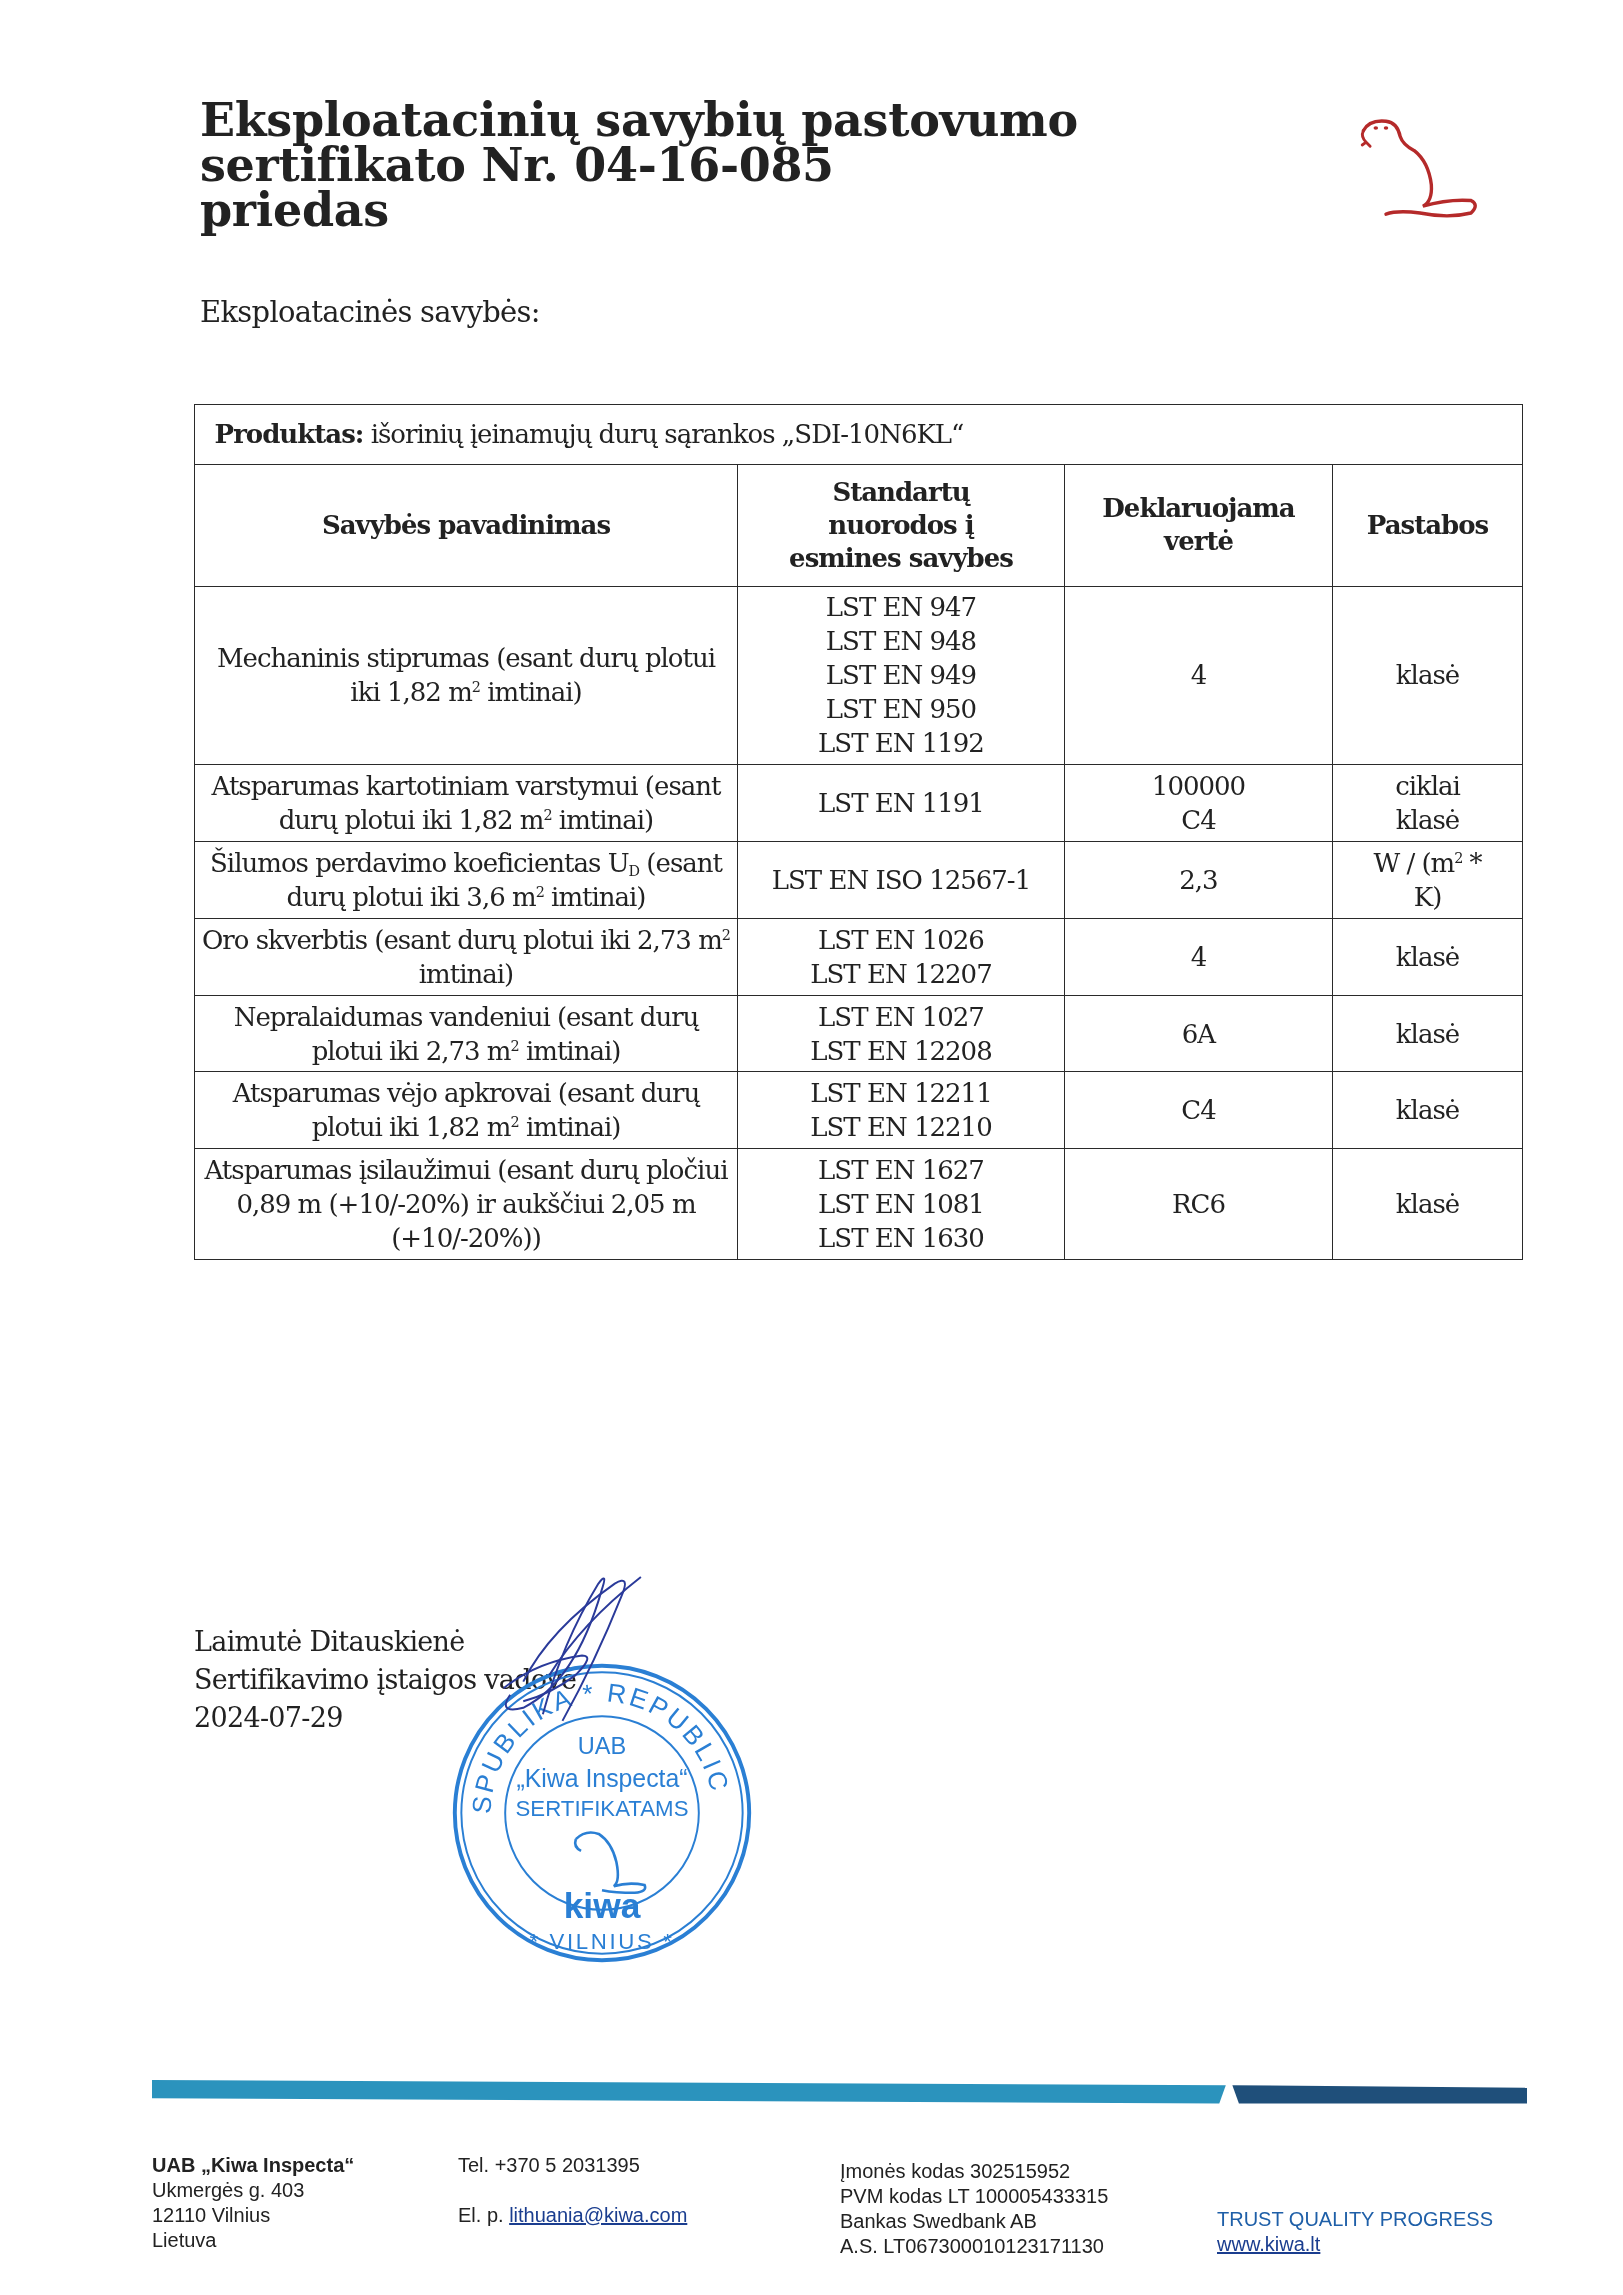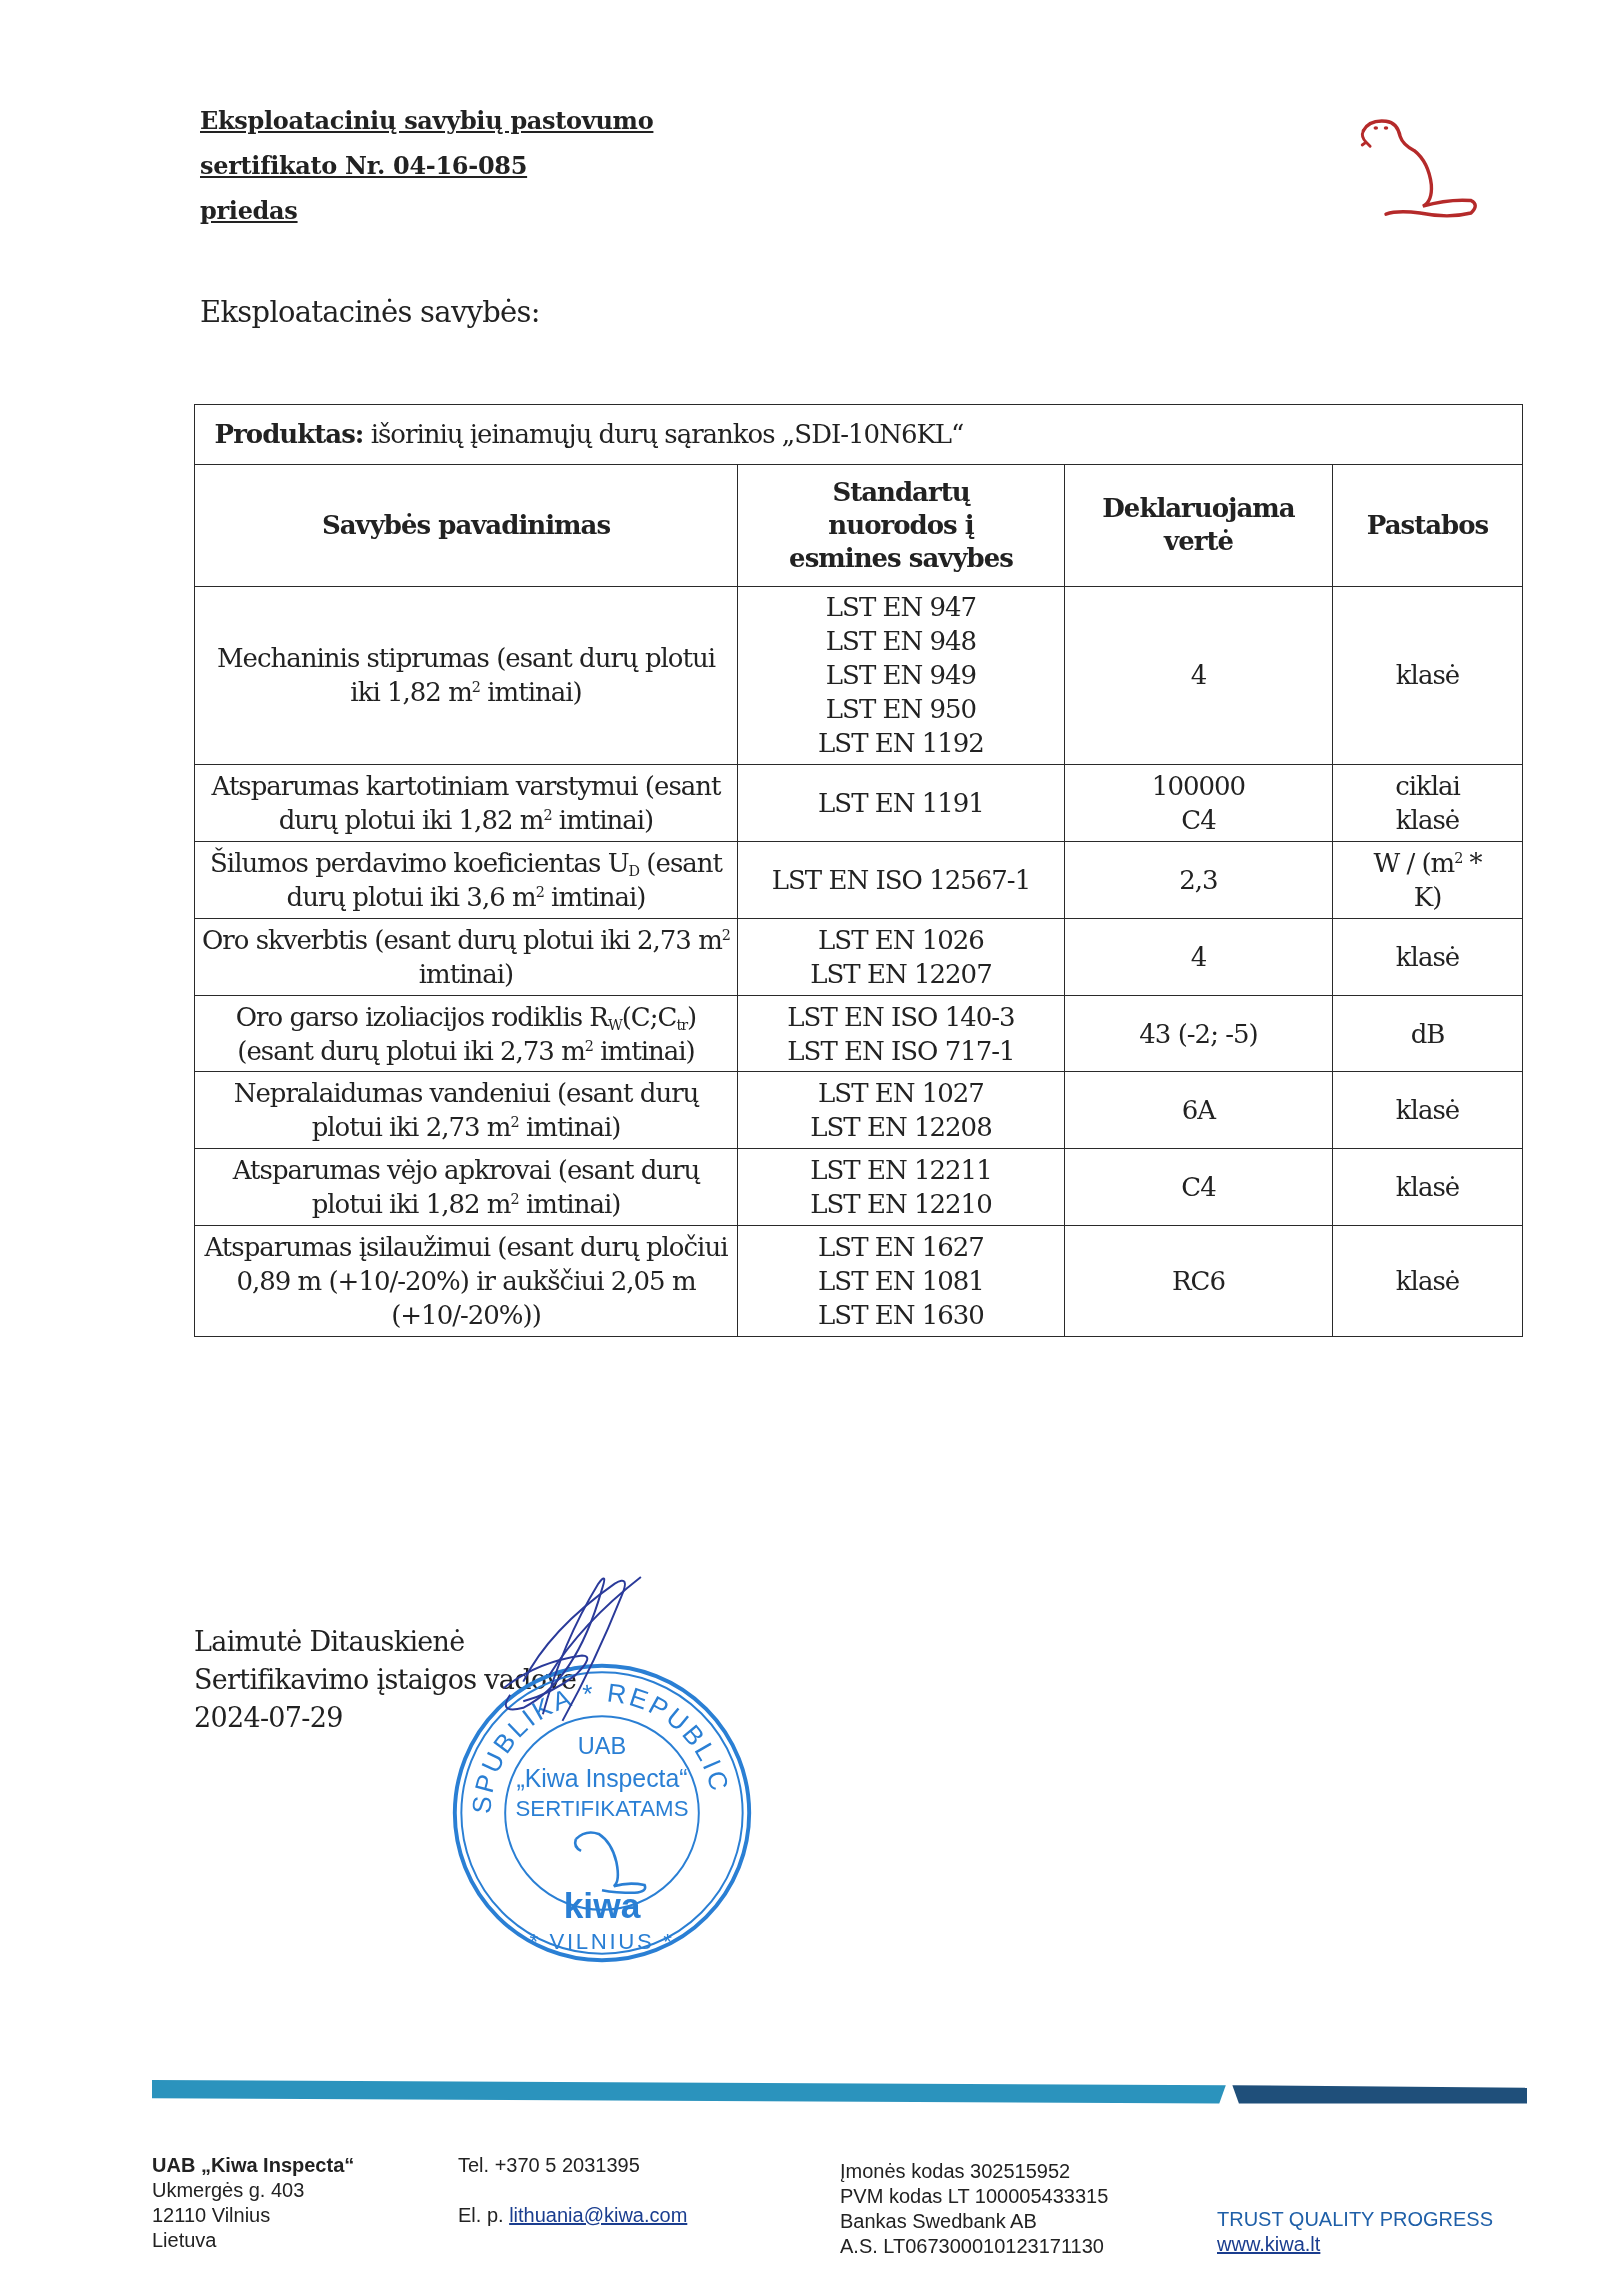--- a/index.html
+++ b/index.html
@@ -3,23 +3,22 @@
   <meta charset="utf-8">
   <style>
     html, body { margin: 0; padding: 0; background: #ffffff; }
     body {
       width: 1624px; height: 2295px; position: relative; overflow: hidden;
       font-family: "DejaVu Serif", "Liberation Serif", serif; color: #1a1a1a;
     }
     .title {
       position: absolute; left: 200px; top: 98px; width: 982px;
       font-family: "DejaVu Serif", serif; font-weight: bold;
-      font-size: 24px; line-height: 45px; color: #222;
+      font-size: 46px; line-height: 45px; color: #222;
       letter-spacing: -0.3px;
-      text-decoration: underline;
     }
     .title div { white-space: nowrap; }
     .logo { position: absolute; left: 1335px; top: 105px; width: 170px; height: 131px; }
     .section-label {
       position: absolute; left: 200px; top: 295px;
       font-size: 29px; color: #222; letter-spacing: -0.7px;
     }
     table.props {
       position: absolute; left: 194px; top: 368px; width: 1329px;
       border-collapse: collapse; table-layout: fixed;
@@ -157,33 +156,20 @@
           <div>LST EN 12207</div>
         </td>
         <td class="stack">
           <div>4</div>
         </td>
         <td class="stack">
           <div>klasė</div>
         </td>
       </tr>
       <tr>
-        <td>Oro garso izoliacijos rodiklis R<sub>W</sub>(C;C<sub>tr</sub>) (esant durų plotui iki 2,73 m<sup>2</sup> imtinai)</td>
-        <td class="stack">
-          <div>LST EN ISO 140-3</div>
-          <div>LST EN ISO 717-1</div>
-        </td>
-        <td class="stack">
-          <div>43 (-2; -5)</div>
-        </td>
-        <td class="stack">
-          <div>dB</div>
-        </td>
-      </tr>
-      <tr>
         <td>Nepralaidumas vandeniui (esant durų plotui iki 2,73 m<sup>2</sup> imtinai)</td>
         <td class="stack">
           <div>LST EN 1027</div>
           <div>LST EN 12208</div>
         </td>
         <td class="stack">
           <div>6A</div>
         </td>
         <td class="stack">
           <div>klasė</div>

